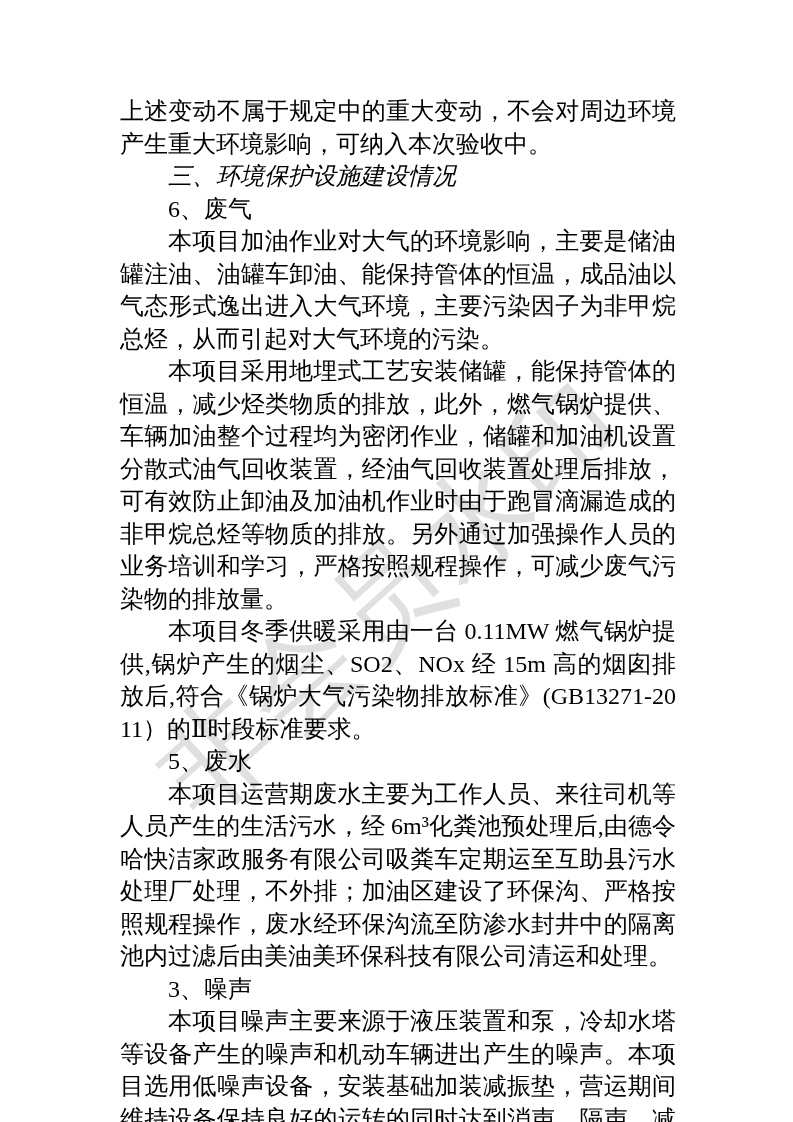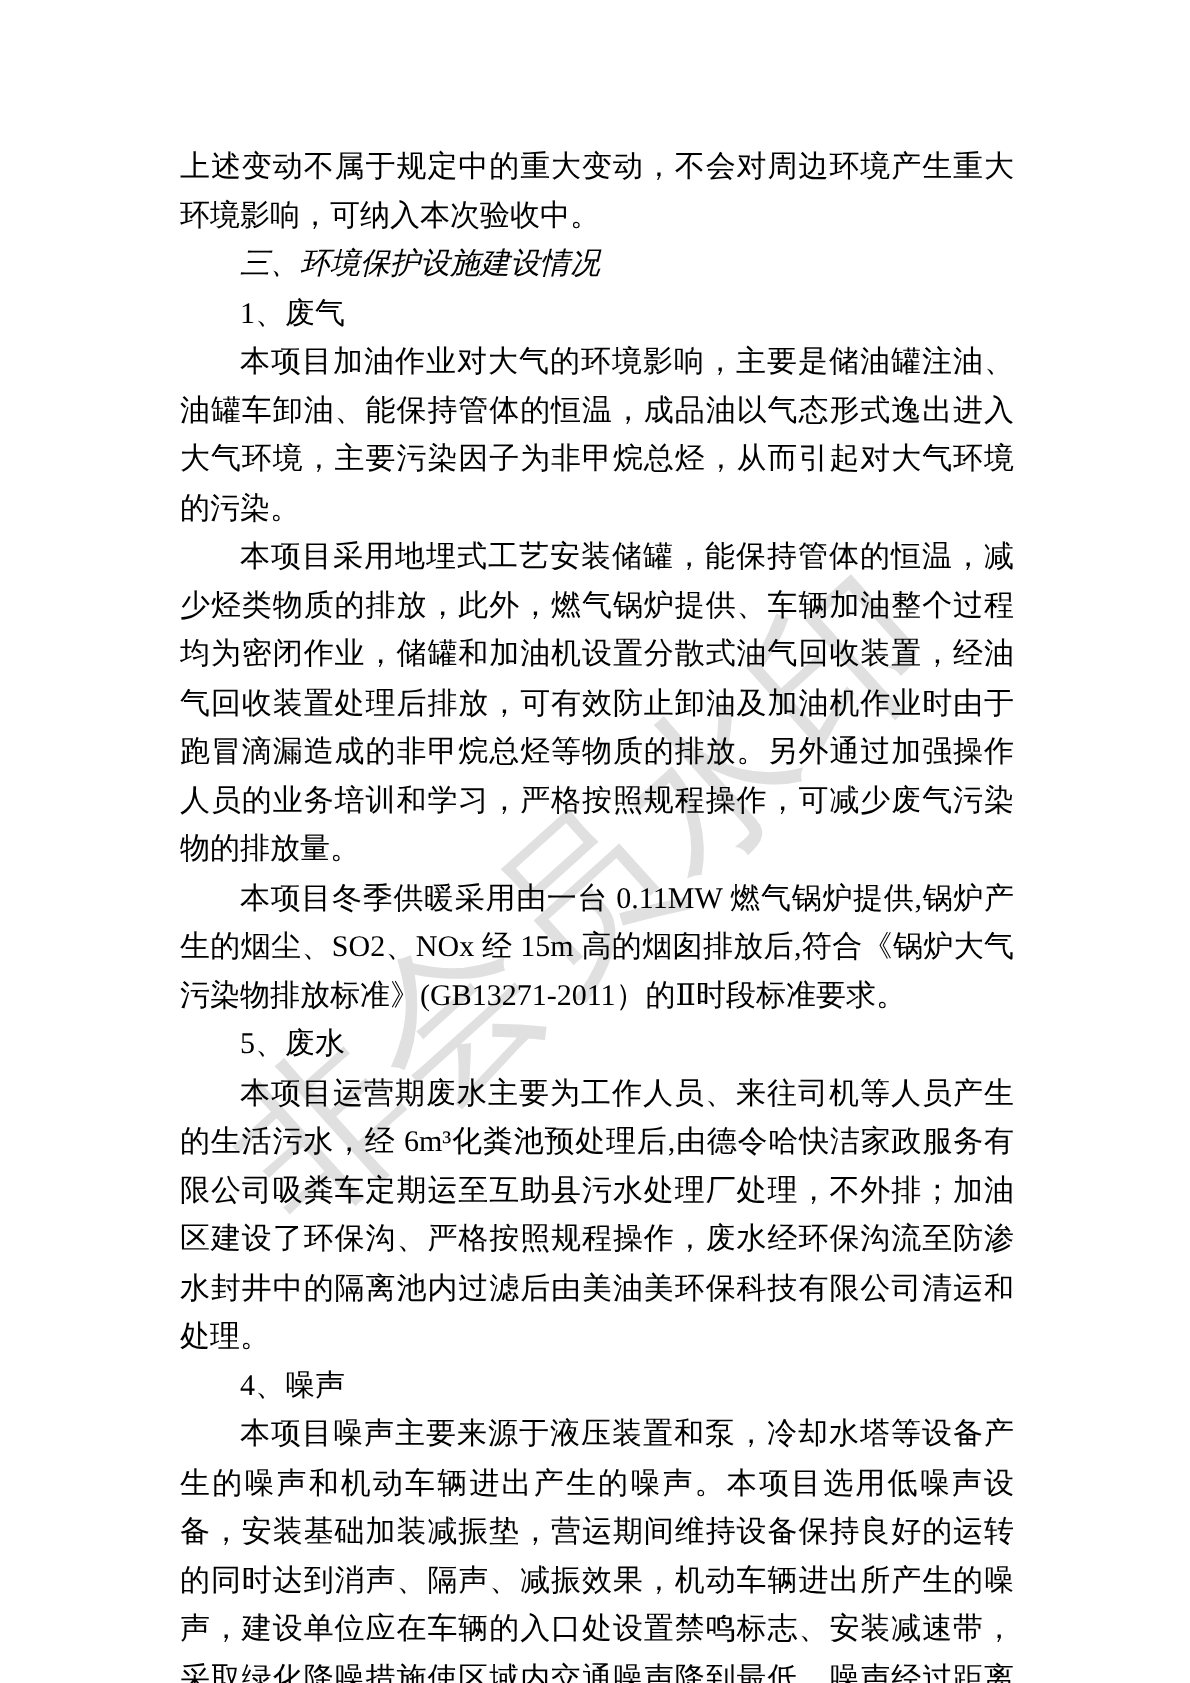--- a/index.html
+++ b/index.html
@@ -41,21 +41,21 @@
     z-index: 1;
     color: #000000;
     font-size: 20px;
     line-height: 32.5px;
     text-align: justify;
   }
   .content p,
   .content h3 {
     margin: 0;
     padding: 0;
-    font-size: 20px;
+    font-size: 24px;
     line-height: 32.5px;
     font-weight: normal;
     word-break: break-all;
   }
   .indent {
     text-indent: 2em;
   }
   .heading {
     font-weight: bold;
     font-style: italic;
@@ -67,30 +67,30 @@
 <div class="page">
 
   <div class="watermark">非会员水印</div>
 
   <div class="content">
 
     <p>上述变动不属于规定中的重大变动，不会对周边环境产生重大环境影响，可纳入本次验收中。</p>
 
     <h3 class="heading indent">三、环境保护设施建设情况</h3>
 
-    <p class="indent">1、废气</p>
+    <p class="indent">6、废气</p>
 
     <p class="indent">本项目加油作业对大气的环境影响，主要是储油罐注油、油罐车卸油、能保持管体的恒温，成品油以气态形式逸出进入大气环境，主要污染因子为非甲烷总烃，从而引起对大气环境的污染。</p>
 
     <p class="indent">本项目采用地埋式工艺安装储罐，能保持管体的恒温，减少烃类物质的排放，此外，燃气锅炉提供、车辆加油整个过程均为密闭作业，储罐和加油机设置分散式油气回收装置，经油气回收装置处理后排放，可有效防止卸油及加油机作业时由于跑冒滴漏造成的非甲烷总烃等物质的排放。另外通过加强操作人员的业务培训和学习，严格按照规程操作，可减少废气污染物的排放量。</p>
 
     <p class="indent">本项目冬季供暖采用由一台 0.11MW 燃气锅炉提供,锅炉产生的烟尘、SO2、NOx 经 15m 高的烟囱排放后,符合《锅炉大气污染物排放标准》(GB13271-2011）的Ⅱ时段标准要求。</p>
 
     <p class="indent">5、废水</p>
 
     <p class="indent">本项目运营期废水主要为工作人员、来往司机等人员产生的生活污水，经 6m³化粪池预处理后,由德令哈快洁家政服务有限公司吸粪车定期运至互助县污水处理厂处理，不外排；加油区建设了环保沟、严格按照规程操作，废水经环保沟流至防渗水封井中的隔离池内过滤后由美油美环保科技有限公司清运和处理。</p>
 
-    <p class="indent">4、噪声</p>
+    <p class="indent">3、噪声</p>
 
     <p class="indent">本项目噪声主要来源于液压装置和泵，冷却水塔等设备产生的噪声和机动车辆进出产生的噪声。本项目选用低噪声设备，安装基础加装减振垫，营运期间维持设备保持良好的运转的同时达到消声、隔声、减振效果，机动车辆进出所产生的噪声，建设单位应在车辆的入口处设置禁鸣标志、安装减速带，采取绿化降噪措施使区域内交通噪声降到最低。噪声经过距离衰减后，噪声对周围环境影响不大。</p>
 
   </div>
 </div>
 
 </body></html>

